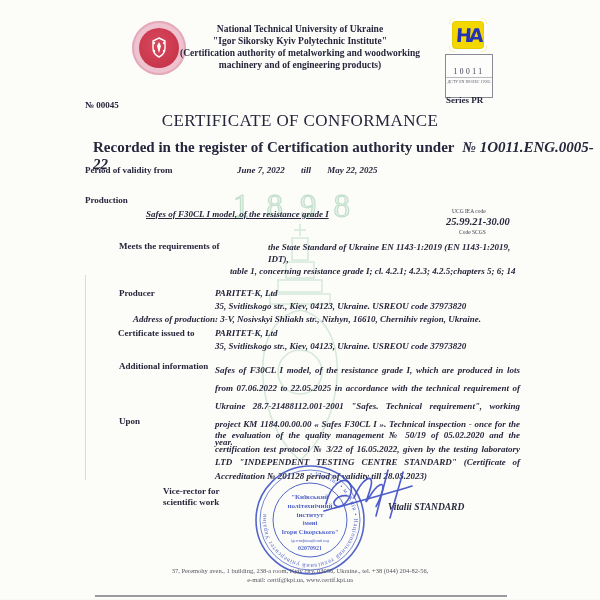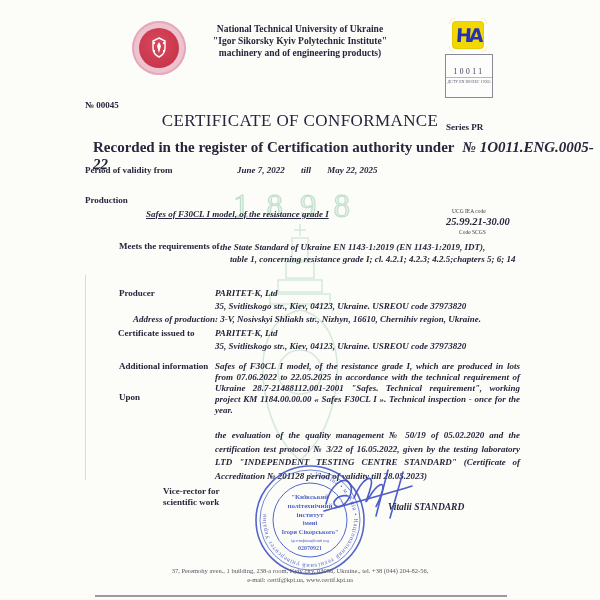--- a/index.html
+++ b/index.html
@@ -10,21 +10,21 @@
     font-family:"Liberation Serif","DejaVu Serif",serif;
     color:#26263c;overflow:hidden;
   }
   .abs{position:absolute;}
   .b{font-weight:bold;}
   .i{font-style:italic;}
   .lbl{font-weight:bold;font-size:9px;}
   .val{font-weight:bold;font-style:italic;font-size:9px;}
   .hdr{left:130px;top:23px;width:340px;text-align:center;font-weight:bold;font-size:9.5px;line-height:12px;}
   .title{left:0;top:111px;width:600px;text-align:center;font-weight:normal;font-size:17px;letter-spacing:.4px;}
-  .just{text-align:justify;line-height:11px;}
+  .just{text-align:justify;line-height:18px;}
   .tiny{font-size:5.5px;color:#3a3a4a;}
   .footer{left:0;top:566px;width:600px;text-align:center;font-size:6.5px;line-height:9px;color:#55555e;}
   .seal{left:132px;top:21px;width:54px;height:54px;border-radius:50%;
         background:#eec3cf;box-shadow:inset 0 0 0 2px #e4a9bb;display:flex;align-items:center;justify-content:center;}
   .seal-inner{width:40px;height:40px;border-radius:50%;background:radial-gradient(circle at 45% 40%, #d8485c, #c22f45);
         display:flex;align-items:center;justify-content:center;}
   .accr{left:449px;top:18px;width:38px;height:34px;background:#f2d800;border-radius:7px;
         display:flex;align-items:center;justify-content:center;box-shadow:inset 0 0 0 3px #fff,inset 0 0 0 4px #e6cc00;}
   .accr-mono{font-family:"DejaVu Sans",sans-serif;font-weight:bold;font-size:19px;color:#2433b6;letter-spacing:-3px;transform:skewX(-4deg);}
   .accr-box{left:445px;top:54px;width:46px;border:1px solid #8a8a95;background:#fdfdfb;text-align:center;padding:13px 0;}
@@ -68,33 +68,34 @@
           <circle cx="9" cy="17" r="1.2"></circle>
             <circle cx="19" cy="17" r="1.2"></circle>
         </g>
       </svg>
     </div>
   </div>
 
   <div class="abs hdr">
     <div>National Technical University of Ukraine</div>
     <div>"Igor Sikorsky Kyiv Polytechnic Institute"</div>
+    <div>(Certification authority of metalworking and woodworking</div>
     <div>machinery and of engineering products)</div>
   </div>
 
   <div class="abs accr">
     <span class="accr-mono">НА</span>
   </div>
   <div class="abs accr-box">
     <div class="accr-num">10011</div>
     <div class="accr-std">ДСТУ EN ISO/IEC 17065</div>
   </div>
 
   <div class="abs lbl" style="left:85px;top:100px;">№ 00045</div>
-  <div class="abs lbl" style="left:446px;top:122px;">Series PR</div>
+  <div class="abs lbl" style="left:446px;top:95px;">Series PR</div>
 
   <div class="abs title">CERTIFICATE OF CONFORMANCE</div>
 
   <div class="abs" style="left:69px;top:139px;font-size:15px;padding-left:24px;">
     <span class="b">Recorded in the register of Certification authority under</span>
     <span class="b i" style="margin-left:4px;">№ 1O011.ENG.0005-22</span>
   </div>
 
   <div class="abs lbl" style="left:85px;top:165px;">Period of validity from</div>
   <div class="abs" style="left:237px;top:165px;font-size:9px;">
@@ -105,37 +106,37 @@
 
   <div class="abs lbl" style="left:85px;top:195px;">Production</div>
   <div class="abs val" style="left:146px;top:209px;text-decoration:underline;">Safes of F30CL I model, of the resistance grade I</div>
 
   <div class="abs tiny" style="left:452px;top:208px;">UCG IEA code</div>
   <div class="abs b i" style="left:446px;top:216px;font-size:10.5px;">25.99.21-30.00</div>
   <div class="abs tiny" style="left:459px;top:229px;">Code SCGS</div>
 
   <div class="abs lbl" style="left:119px;top:241px;">Meets the requirements of</div>
   <div class="abs" style="left:220px;top:241px;width:305px;">
-    <div class="val" style="line-height:12px;">the State Standard of Ukraine EN 1143-1:2019 (EN 1143-1:2019, IDT),</div>
+    <div class="val" style="line-height:12px;margin-left:48px;">the State Standard of Ukraine EN 1143-1:2019 (EN 1143-1:2019, IDT),</div>
     <div class="val" style="line-height:12px;margin-left:10px;">table 1, concerning resistance grade I; cl. 4.2.1; 4.2.3; 4.2.5;chapters 5; 6; 14</div>
   </div>
 
   <div class="abs lbl" style="left:119px;top:288px;">Producer</div>
   <div class="abs val" style="left:215px;top:288px;">PARITET-K, Ltd</div>
   <div class="abs val" style="left:215px;top:301px;">35, Svitlitskogo str., Kiev, 04123, Ukraine. USREOU code 37973820</div>
   <div class="abs val" style="left:133px;top:314px;">Address of production: 3-V, Nosivskyi Shliakh str., Nizhyn, 16610, Chernihiv region, Ukraine.</div>
 
   <div class="abs lbl" style="left:118px;top:328px;">Certificate issued to</div>
   <div class="abs val" style="left:215px;top:328px;">PARITET-K, Ltd</div>
   <div class="abs val" style="left:215px;top:341px;">35, Svitlitskogo str., Kiev, 04123, Ukraine. USREOU code 37973820</div>
 
   <div class="abs lbl" style="left:119px;top:361px;">Additional information</div>
   <div class="abs val just" style="left:215px;top:361px;width:305px;">Safes of F30CL I model, of the resistance grade I, which are produced in lots from 07.06.2022 to 22.05.2025 in accordance with the technical requirement of Ukraine 28.7-21488112.001-2001 "Safes. Technical requirement", working project КМ 1184.00.00.00 « Safes F30CL I ». Technical inspection - once for the year.</div>
 
-  <div class="abs lbl" style="left:119px;top:392px;">Upon</div>
+  <div class="abs lbl" style="left:119px;top:416px;">Upon</div>
   <div class="abs val just" style="left:215px;top:429px;width:305px;line-height:13.5px;">the evaluation of the quality management № 50/19 of 05.02.2020 and the certification test protocol № 3/22 of 16.05.2022, given by the testing laboratory LTD "INDEPENDENT TESTING CENTRE STANDARD" (Certificate of Accreditation № 201128 period of validity till 28.05.2023)</div>
 
   <div class="abs" style="left:163px;top:486px;font-weight:bold;font-size:9px;line-height:11px;">
     <div>Vice-rector for</div>
     <div>scientific work</div>
   </div>
 
   <svg class="abs" style="left:252px;top:462px;width:116px;height:116px;opacity:.88" viewBox="0 0 116 116">
     <defs>
       <path id="ringPath" d="M 58 14 A 44 44 0 1 1 57.99 14"></path>

